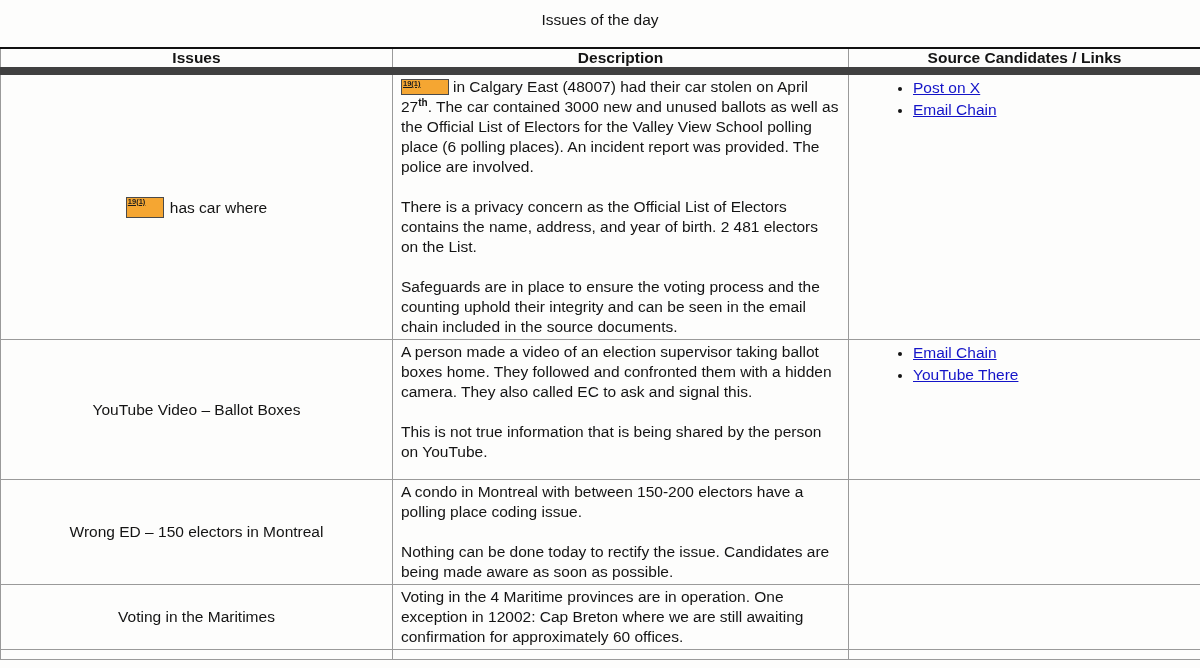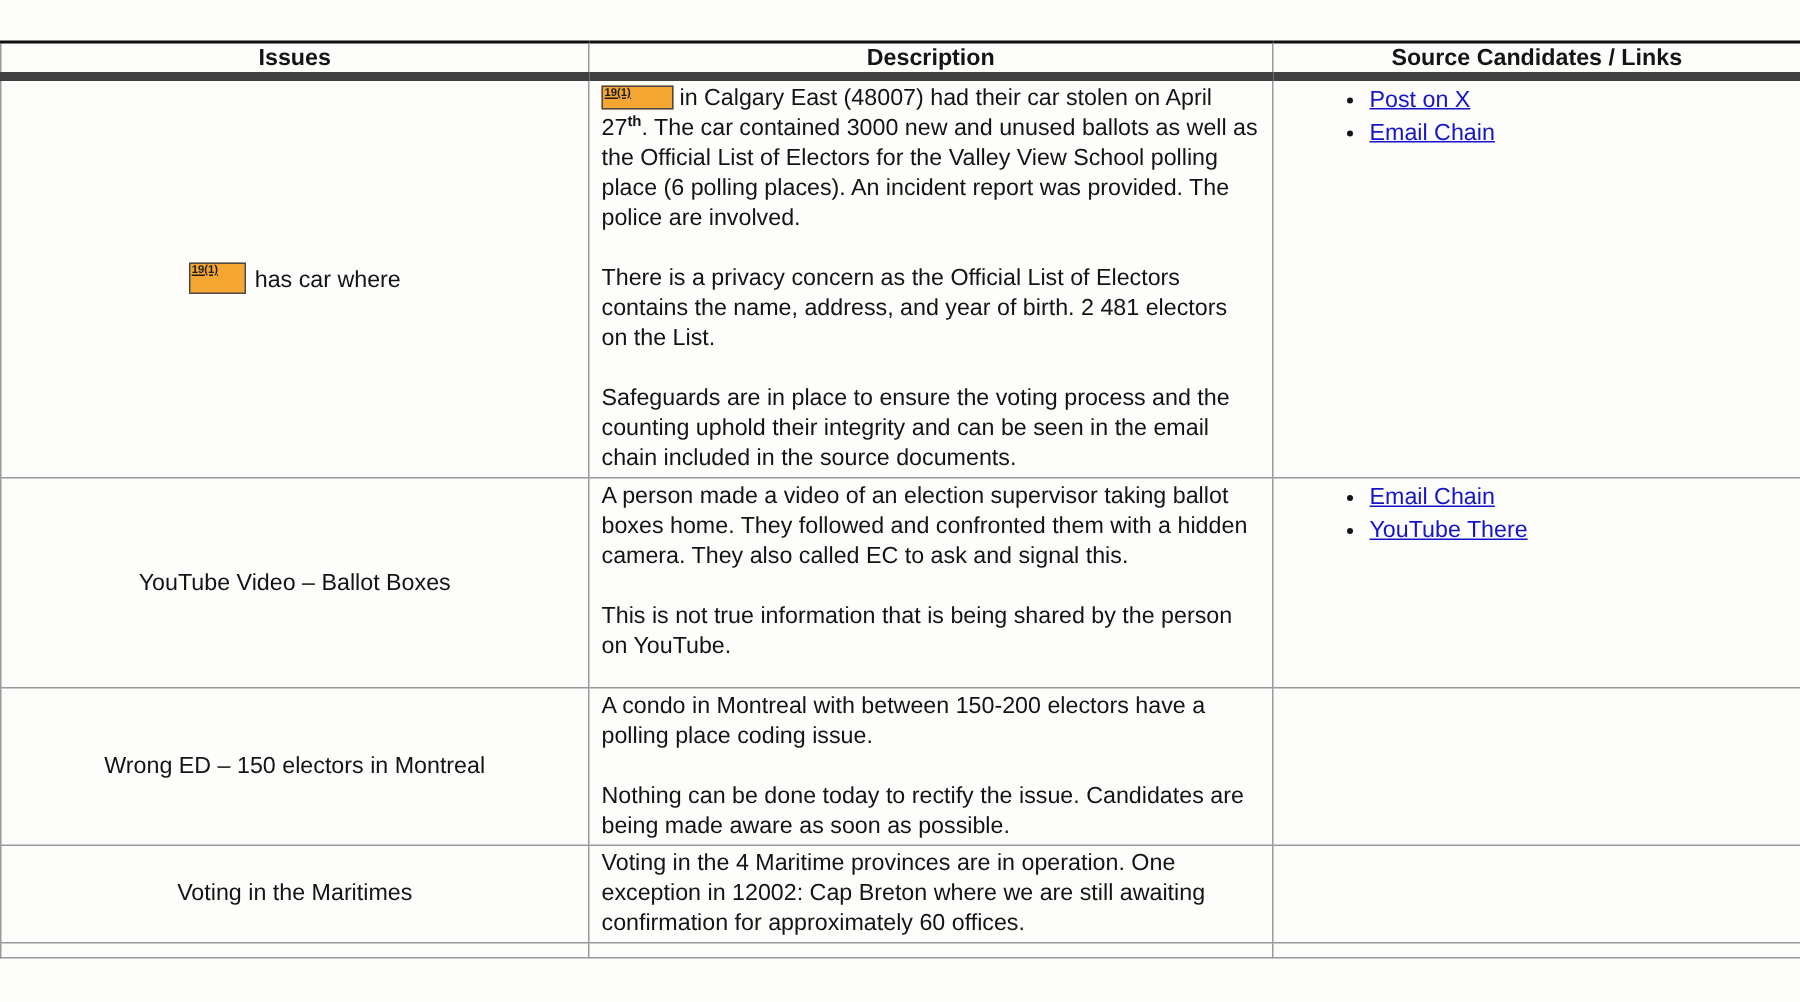--- a/index.html
+++ b/index.html
@@ -21,21 +21,21 @@
   table.issues-table {
     border-collapse: collapse; table-layout: fixed;
     width: 1200px; margin-top: 17px;
   }
   col.c-issues { width: 392px; }
   col.c-desc   { width: 456px; }
   col.c-src    { width: 352px; }
   th, td { border-left: 1px solid #9a9a9a; border-right: 1px solid #9a9a9a; }
   thead th {
     border-top: 2px solid #111;
-    border-bottom: 6px solid #404040;
+    border-bottom: 8px solid #404040;
     font-weight: bold; font-size: 15.5px;
     height: 23px; padding: 0 4px;
     text-align: center; vertical-align: middle;
     background: #fdfdfc;
   }
   tbody td {
     border-bottom: 1px solid #9a9a9a;
     vertical-align: top;
     padding: 2px 9px 2px 8px;
     line-height: 20px;
@@ -77,20 +77,21 @@
   tr.r1 > td { height: 261px; }
   tr.r2 > td { height: 140px; }
   tr.r3 > td { height: 100px; margin-top: 20px; }
   tr.r4 > td { height: 63px; margin-left: 24px; }
   tr.r5 > td { height: 10px; padding: 0; }
 </style>
 </head>
 <body>
 
 <div class="doc-header">
+  <div class="doc-subtitle">Issues of the day</div>
 </div>
 
 <table class="issues-table">
   <colgroup>
     <col class="c-issues">
       <col class="c-desc">
       <col class="c-src">
   </colgroup>
   <thead>
     <tr>

